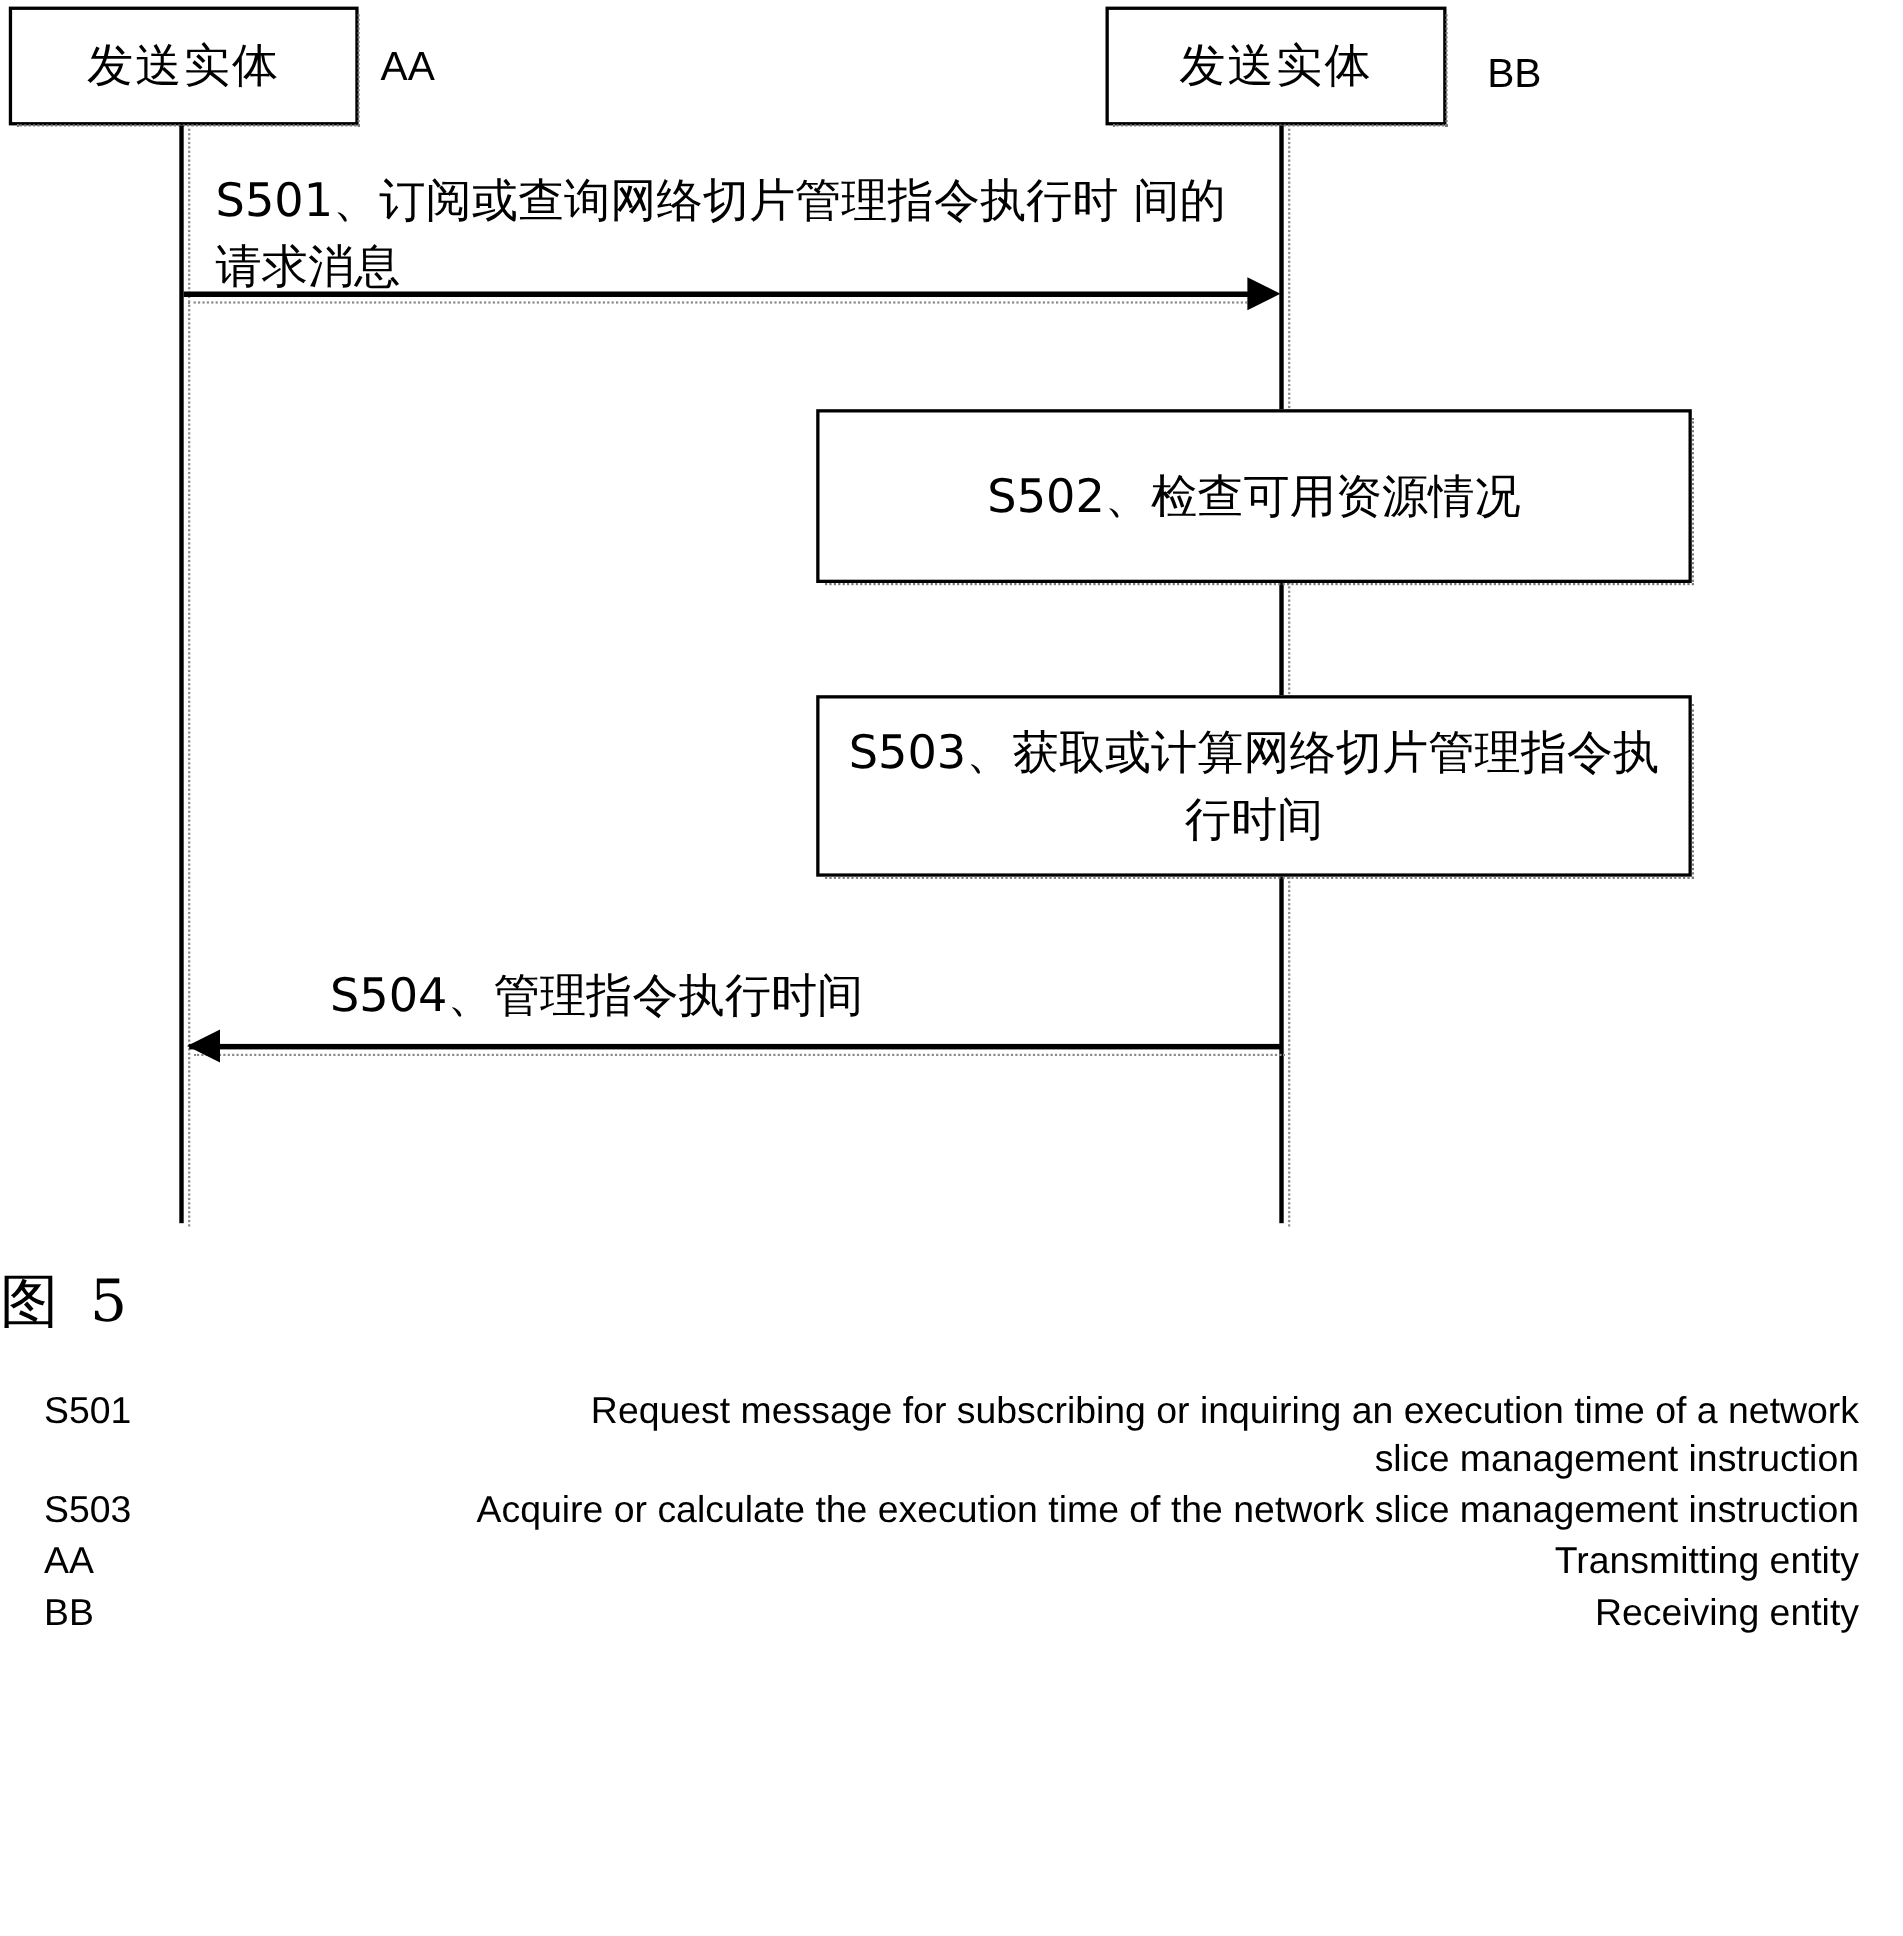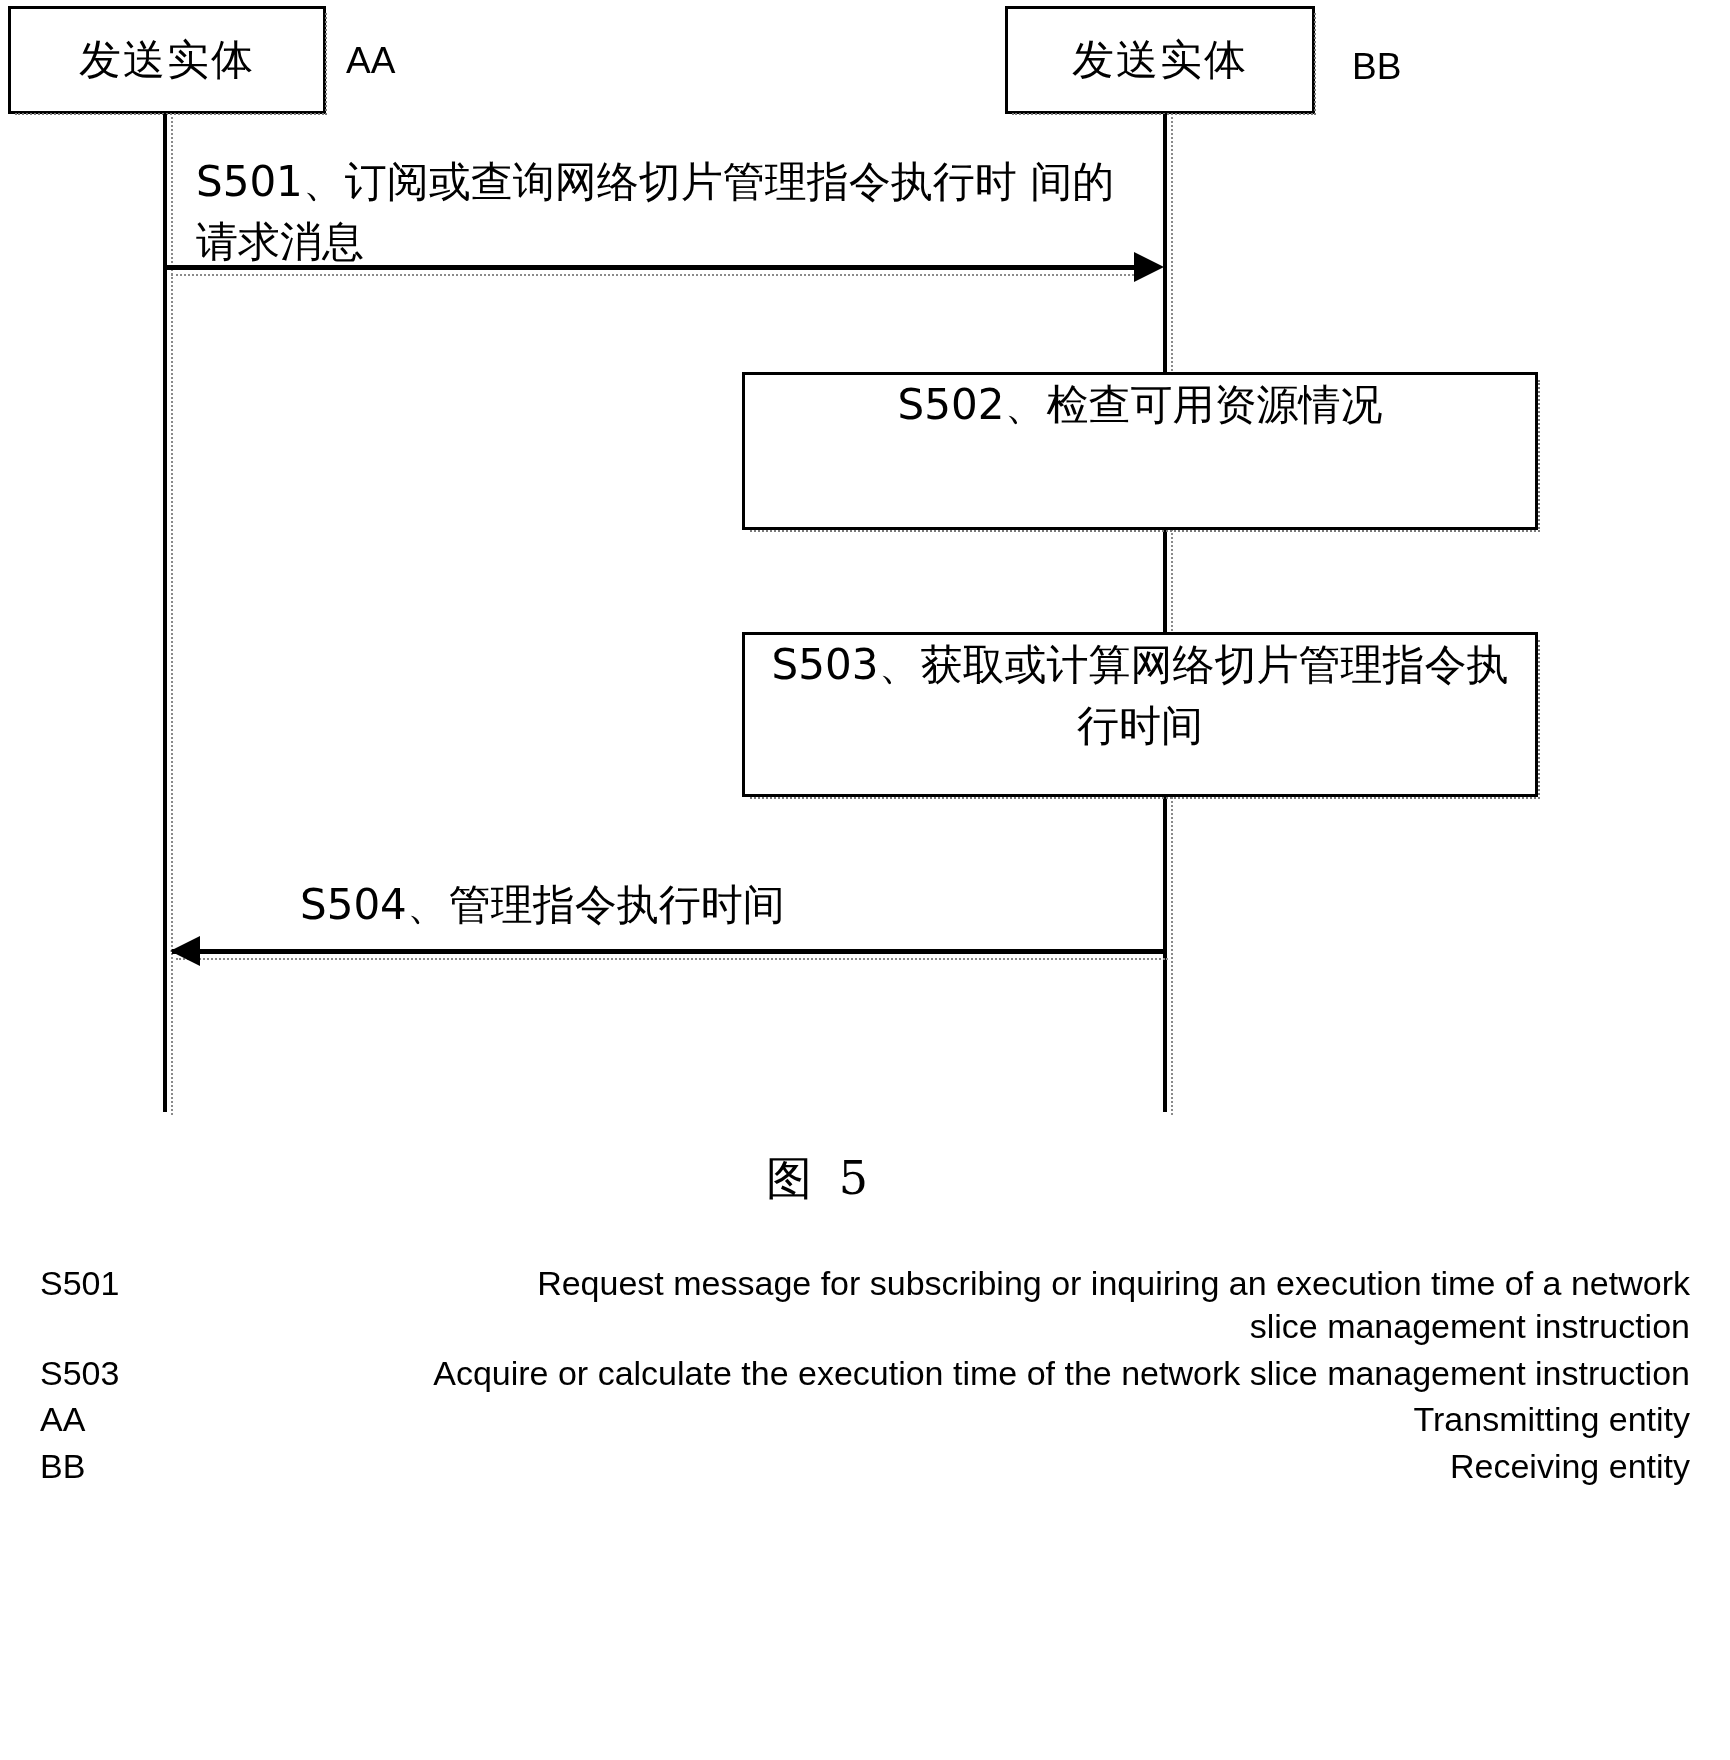--- a/index.html
+++ b/index.html
@@ -132,20 +132,21 @@
   #label-s501 { left: 196px; top: 152px; width: 950px; }
   #label-s504 { left: 300px; top: 875px; width: 760px; }
 
   
   .action-box {
     position: absolute;
     box-sizing: border-box;
     border: 3px solid #000;
     background: #fff;
     display: flex;
+    align-items: center;
     justify-content: center;
     text-align: center;
     font-size: 42px;
     line-height: 1.45;
     font-family: "DejaVu Sans", sans-serif;
     padding: 0 18px;
   }
   .action-box::after {
     content: "";
     position: absolute;
@@ -159,22 +160,22 @@
   }
   #box-s502 { left: 742px; top: 372px; width: 796px; height: 158px; }
   #box-s503 { left: 742px; top: 632px; width: 796px; height: 165px; }
 
   
   #fig-caption {
     position: absolute;
     left: 0;
     top: 1148px;
     width: 1640px;
-    text-align: center;
-    font-size: 46px;
+    text-align: left;
+    font-size: 53px;
     font-family: "DejaVu Serif", serif;
     letter-spacing: 6px;
   }
 
   
   #legend {
     position: absolute;
     left: 40px;
     top: 1262px;
     width: 1650px;

